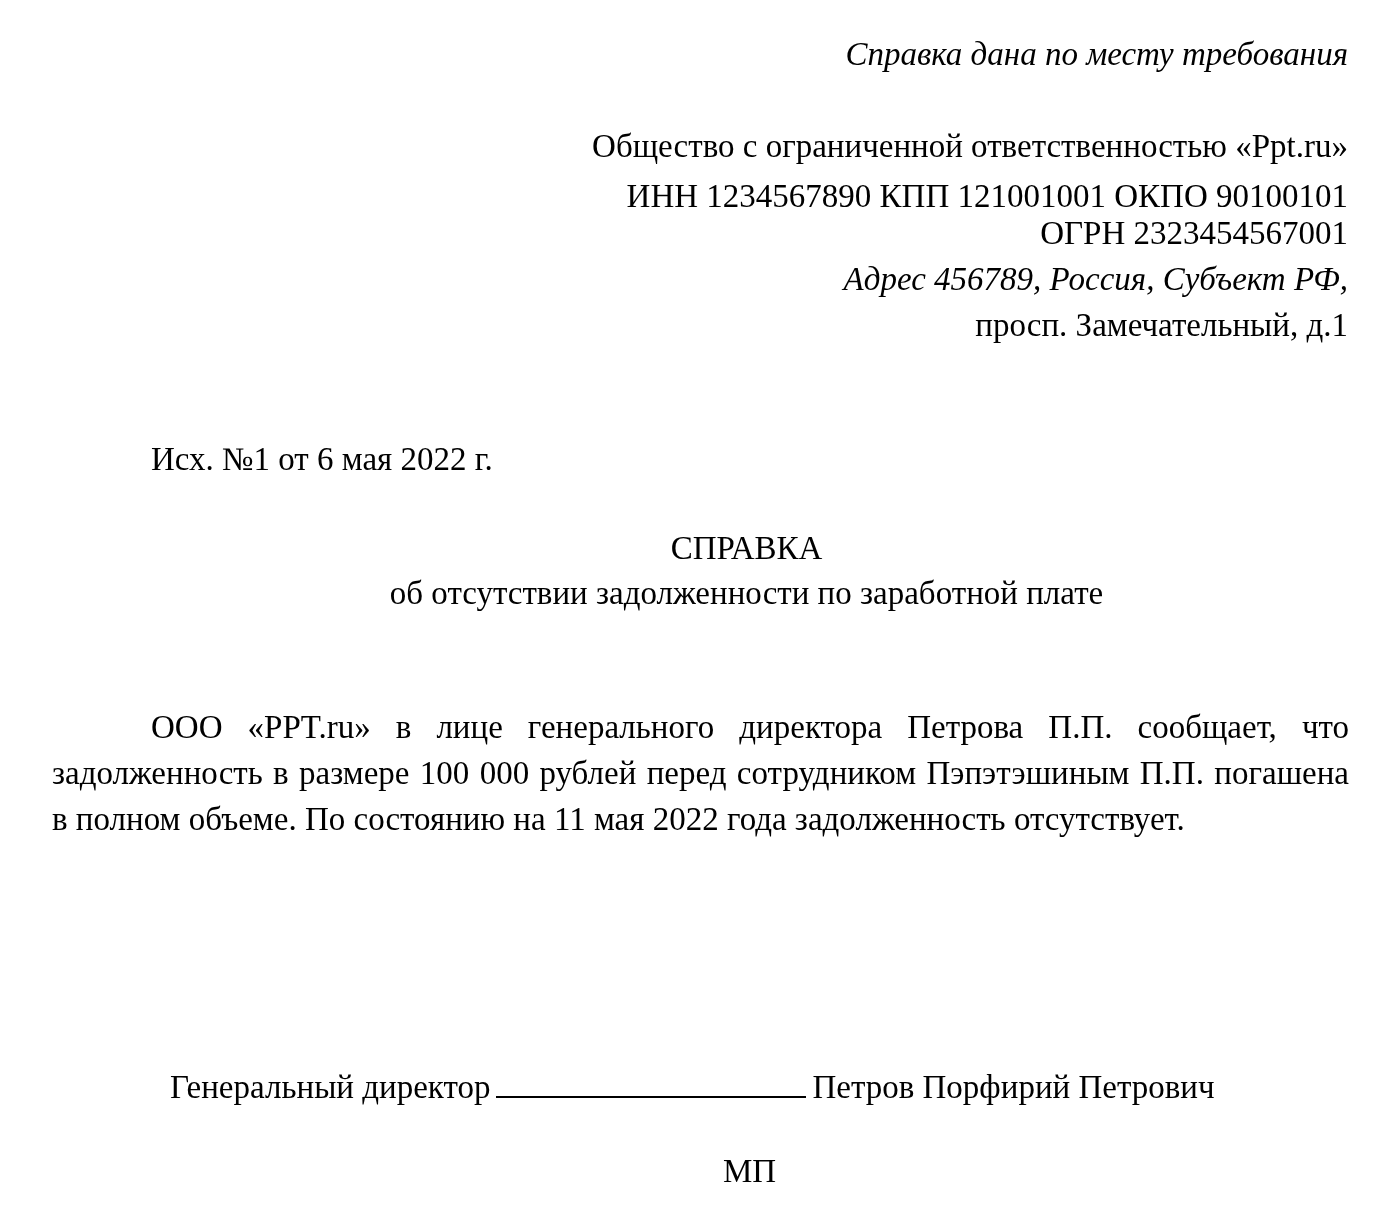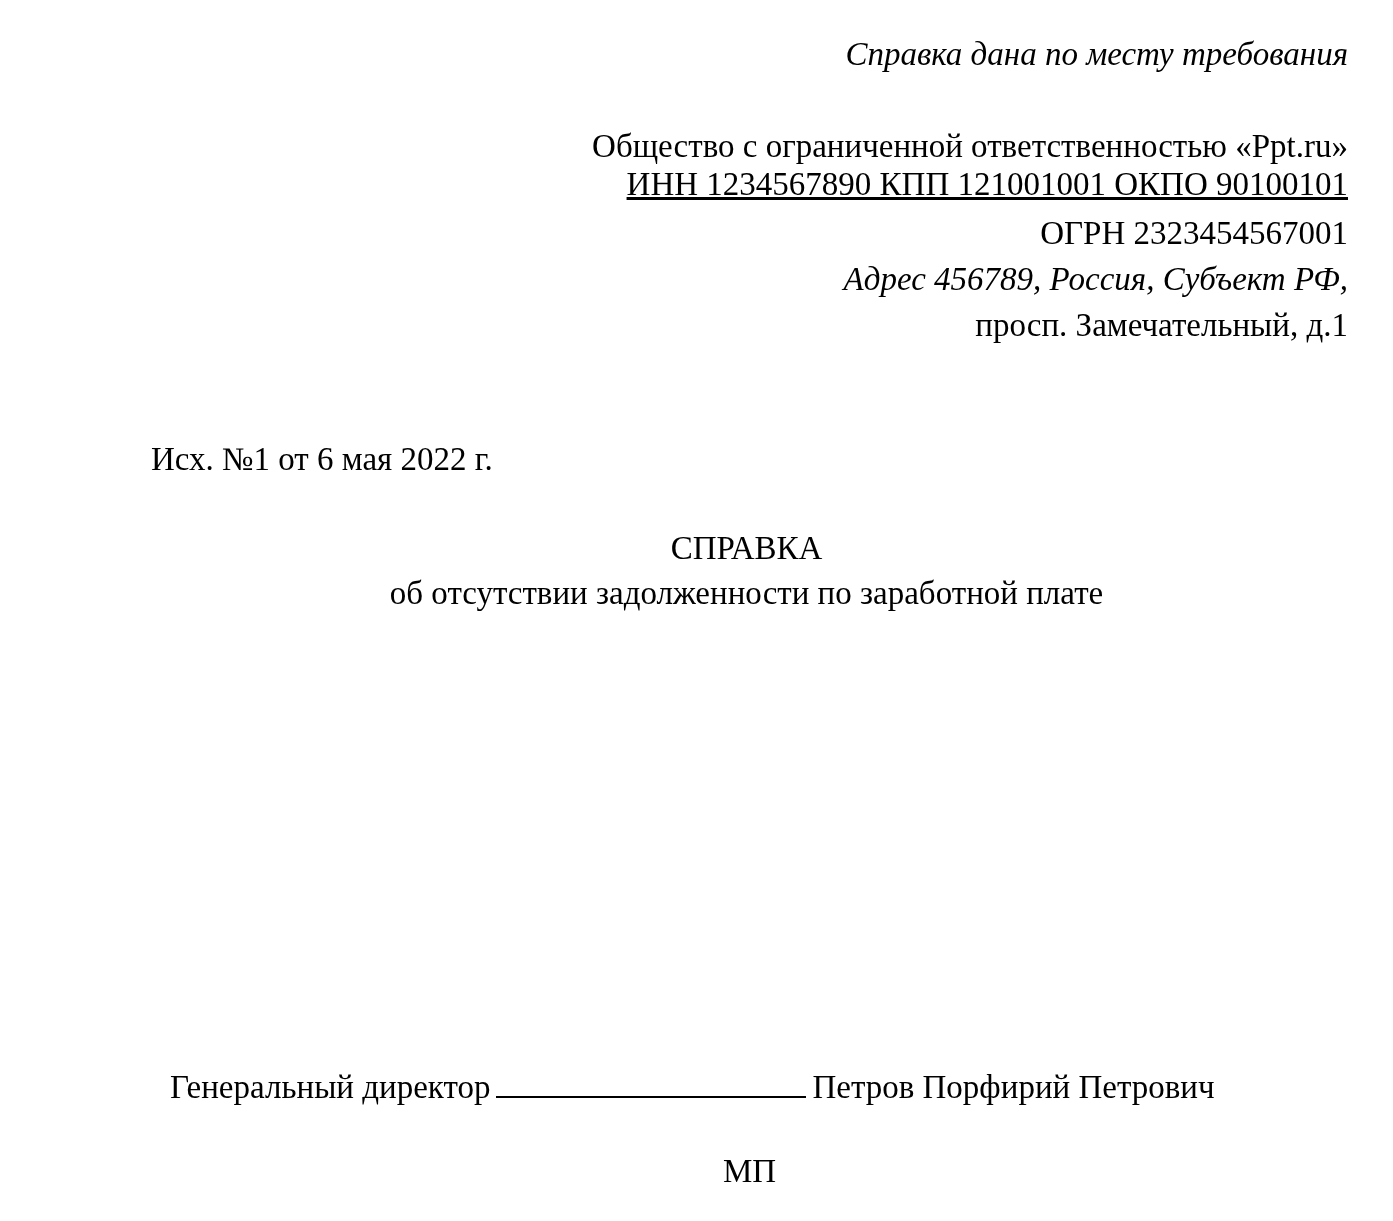--- a/index.html
+++ b/index.html
@@ -21,32 +21,33 @@
 </style>
 </head>
 <body>
 
 <div>
 
   <div class="abs right italic" style="top:38px;">Справка дана по месту требования</div>
 
   <div>
     <div class="abs right" style="top:130px;">Общество с ограниченной ответственностью «Ppt.ru»</div>
-    <div class="abs right" style="top:168px;text-decoration:underline;">ИНН 1234567890 КПП 121001001 ОКПО 90100101</div>
+    <div class="abs right" style="top:180px;">ИНН 1234567890 КПП 121001001 ОКПО 90100101</div>
     <div class="abs right" style="top:217px;">ОГРН 2323454567001</div>
     <div class="abs right" style="top:263px;font-style:italic;">Адрес 456789, Россия, Субъект РФ,</div>
     <div class="abs right" style="top:309px;text-align:right;">просп. Замечательный, д.1</div>
   </div>
 
   <div class="abs" style="left:151px; top:443px;">Исх. №1 от 6 мая 2022 г.</div>
 
   <div class="abs center" style="top:532px; left:50px;">СПРАВКА</div>
   <div class="abs center" style="top:577px; left:50px;">об отсутствии задолженности по заработной плате</div>
 
   <div class="para" style="top:704px;">
+    <p>ООО «PPT.ru» в лице генерального директора Петрова П.П. сообщает, что задолженность в размере 100 000 рублей перед сотрудником Пэпэтэшиным П.П. погашена в полном объеме. По состоянию на 11 мая 2022 года задолженность отсутствует.</p>
   </div>
 
   <div class="abs" style="left:170px; top:1068px;">
     <span>Генеральный директор</span><span class="sig-line"></span><span>Петров Порфирий Петрович</span>
   </div>
 
   <div class="abs center" style="top:1155px; left:53px;">МП</div>
 
 </div>
 

